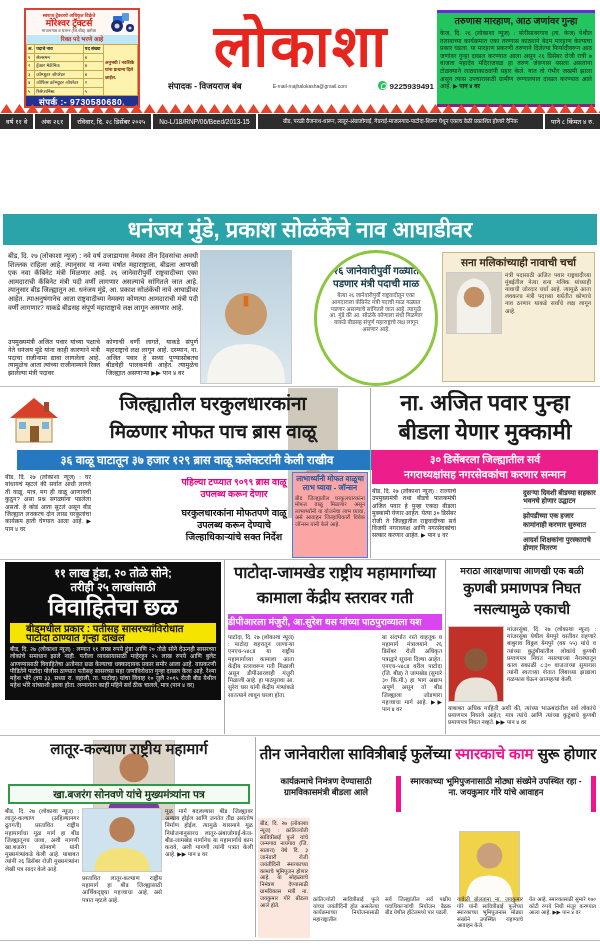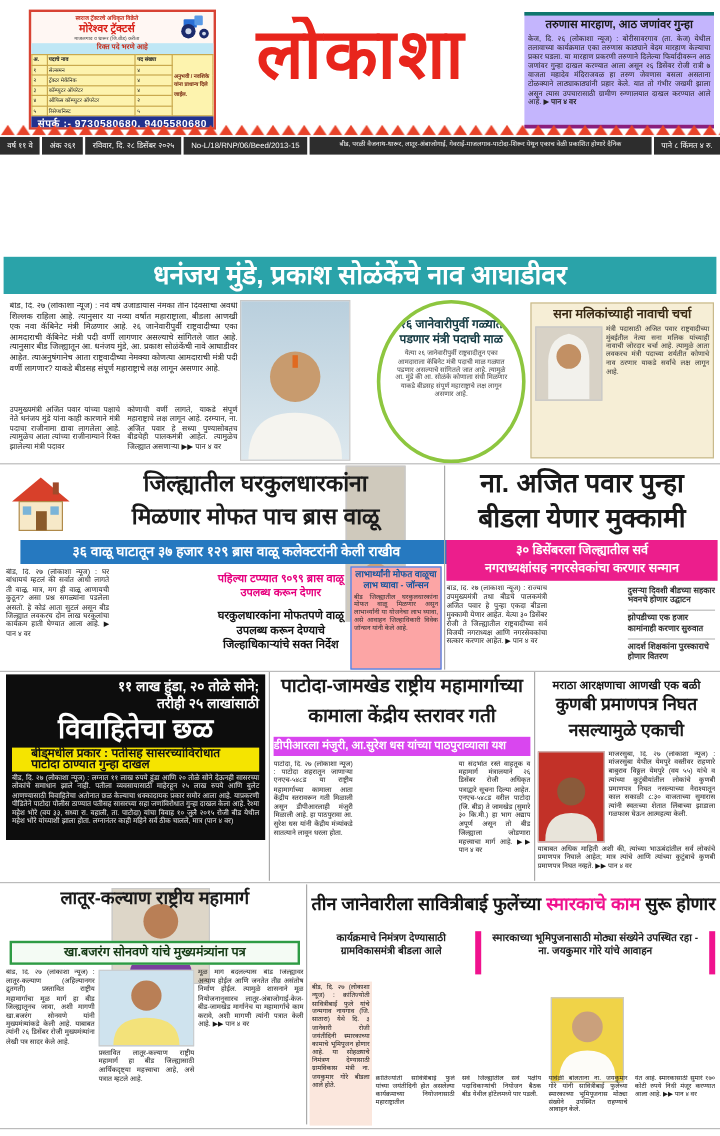--- a/index.html
+++ b/index.html
@@ -18,21 +18,21 @@
 .ad-sub{font-size:4.2px;color:#444}
 .ad-vac{background:#bfe7f5;color:#c62f1e;font-weight:bold;font-size:6px;line-height:9px}
 .adtable{border-collapse:collapse;width:100%;background:#fdf3ae}
 .adtable th,.adtable td{border:1px solid #c9a94e;font-size:4.5px;padding:0 1px;text-align:left;line-height:7.5px}
 .ad-note{font-size:4.4px;color:#7a2b12;text-align:center;width:34px}
 .ad-contact{background:#20318f;color:#fff;font-weight:bold;font-size:8.5px;line-height:13px;letter-spacing:.5px}
 .mast-title{color:#e8251c;font-weight:bold;font-size:58px;line-height:64px;letter-spacing:2px}
 .mast-row{display:flex;justify-content:space-between;align-items:center;margin-top:2px}
 .wa{display:inline-block;width:9px;height:9px;border-radius:50%;background:#23c55e;position:relative;vertical-align:-1px}
 .wa::after{content:"";position:absolute;left:2.5px;top:2.5px;width:4px;height:4px;border:1px solid #fff;border-radius:50% 50% 50% 0}
-.brief{border-top:3px solid #0f766e;border-bottom:3px solid #8a1f7d;padding:2px 3px;background:#c4b5fd}
+.brief{border-top:3px solid #6d28d9;border-bottom:3px solid #8a1f7d;padding:2px 3px;background:#22c55e}
 .brief-title{font-size:9.5px;line-height:12px}
 .brief-body{font-size:6.1px;line-height:7.6px;color:#222;margin-top:2px}
 .infobar{display:flex;gap:2px;align-items:stretch}
 .seg{background:#2d2d2d;color:#fff;font-size:6.5px;line-height:15px;padding:0 6px;white-space:nowrap}
 .seg.grow{flex:1;overflow:hidden;font-size:5.5px;text-align:center}
 
 .headline{border:1px solid #b5b5b5;text-align:center;font-weight:bold;font-size:42px;line-height:80px;letter-spacing:1px;background:#fff}
 .hl-black{color:#161616}.hl-pink{color:#f0128e}.hl-red{color:#c8391d}
 .tealbar{background:#2aa3a9;color:#fff;font-weight:bold;font-size:22px;line-height:31px;text-align:center}
 .lead-body{font-size:6.8px;line-height:8.6px}
@@ -53,40 +53,40 @@
 .pinkbar{background:#ec1e8c;color:#fff;font-weight:bold;font-size:10.5px;line-height:15px;text-align:center;padding-top:2px}
 .tinycol{font-size:6px;line-height:7.4px;text-align:justify}
 .mag{color:#e6007e;font-weight:bold;font-size:9.2px;line-height:11.5px;text-align:center}
 .blk{color:#111;font-weight:bold;font-size:9.4px;line-height:12px;text-align:center}
 .jbox{border:1px solid #3b82f6;background:#fca5a5;padding:2px}
 .jbox-t{color:#14559e;font-weight:bold;font-size:7.4px;line-height:8.8px;text-align:center}
 .jbox-b{font-size:5.4px;line-height:6.6px;color:#333;text-align:justify;margin-top:2px}
 .side-item{font-size:6.8px;line-height:8.2px;font-weight:bold;color:#333;padding:3px 0;border-bottom:1px solid #bbb}
 
 .dowry{background:#0d0d0d;color:#fff;padding:4px 5px}
-.dowry-l{font-size:11.5px;line-height:14px;font-weight:bold;text-align:right}
+.dowry-l{font-size:11.5px;line-height:14px;font-weight:bold;text-align:center}
 .dowry-t{font-size:23px;line-height:26px;font-weight:bold;text-align:center}
 .ystrip{background:#f5e400;color:#111;font-weight:bold;font-size:10px;line-height:9px;text-align:left;margin:3px 0;padding:1px 16px}
 .dowry-b{font-size:5.9px;line-height:7.3px;color:#eee;text-align:justify}
 .magbar{background:#d946ef;color:#fff;font-weight:bold;font-size:9.5px;line-height:16px;}
 .kicker{font-size:9.5px;font-weight:bold;text-align:center;color:#1a1a1a}
 
 .greenbar{border:2px solid #2e9b44;background:#f4fbf4;color:#143a14;font-weight:bold;font-size:10.5px;line-height:16px;text-align:center}
 .subblk{font-size:8.5px;line-height:11px;font-weight:bold;color:#222;text-align:center}
 .magv{background:#f0128e}
 .pinkcol{background:#fbe7dd;font-size:5.4px;line-height:6.8px;text-align:justify;padding:2px}
 .cap{font-size:5.4px;line-height:6.6px;text-align:justify;color:#222}
 .bunting-wrap{line-height:0}
 </style>
 </head>
 <body>
 
 <div class="page">
 
-  <div class="abs adbox" style="left:24px;top:8px;width:156px;height:100px">
+  <div class="abs adbox" style="left:24px;top:8px;width:116px;height:100px">
     <div class="ad-top">
       <div style="flex:1">
         <div class="ad-tag c">स्वराज ट्रॅक्टरचे अधिकृत विक्रेते</div>
         <div class="ad-name c">मोरेश्वर ट्रॅक्टर्स</div>
         <div class="ad-sub c">माजलगाव व धारूर (जि.बीड) करीता</div>
       </div>
       <span>
         <svg width="26" height="22" viewBox="0 0 26 22">
           <rect x="3" y="5" width="11" height="7" rx="1" fill="#2a6fd6"></rect>
           <rect x="12" y="2" width="7" height="8" rx="1" fill="#5a9ae6"></rect>
@@ -131,20 +131,25 @@
             <td>रिसेप्शनिस्ट</td>
             <td>५</td>
           </tr>
     </tbody>
       </table>
     <div class="ad-contact c">संपर्क :- 9730580680, 9405580680</div>
   </div>
 
   <div class="abs" style="left:168px;top:14px;width:266px;height:98px">
     <div class="mast-title c">लोकाशा</div>
+    <div class="mast-row">
+      <span class="b" style="font-size:8.5px">संपादक - विजयराज बंब</span>
+      <span style="font-size:5px;color:#444">E-mail-majhalokasha@gmail.com</span>
+      <span style="font-size:8px"><span class="wa"></span> <span class="b">9225939491</span></span>
+    </div>
   </div>
 
   <div class="abs brief" style="left:437px;top:10px;width:158px;height:97px">
     <div class="brief-title c b">तरुणास मारहाण, आठ जणांवर गुन्हा</div>
     <div class="brief-body j"><span>केज, दि. २६ (लोकाशा न्यूज) : बोरीसावरगाव (ता. केज) येथील तलावाच्या कार्यक्रमात एका तरुणास काठ्याने बेदम मारहाण केल्याचा प्रकार घडला. या मारहाण प्रकरणी तरुणाने दिलेल्या फिर्यादीवरून आठ जणांवर गुन्हा दाखल करण्यात आला असून २६ डिसेंबर रोजी रात्री ७ वाजता महादेव मंदिराजवळ हा तरुण जेवणास बसला असताना टोळक्याने लाठ्याकाठ्यांनी प्रहार केले. यात तो गंभीर जखमी झाला असून त्यास उपचारासाठी ग्रामीण रुग्णालयात दाखल करण्यात आले आहे.</span> <span class="b">▶ पान ४ वर</span></div>
   </div>
 
   <div class="abs bunting-wrap" style="left:0;top:104px;width:600px;height:9px">
     <svg width="600" height="9">
       <defs>

